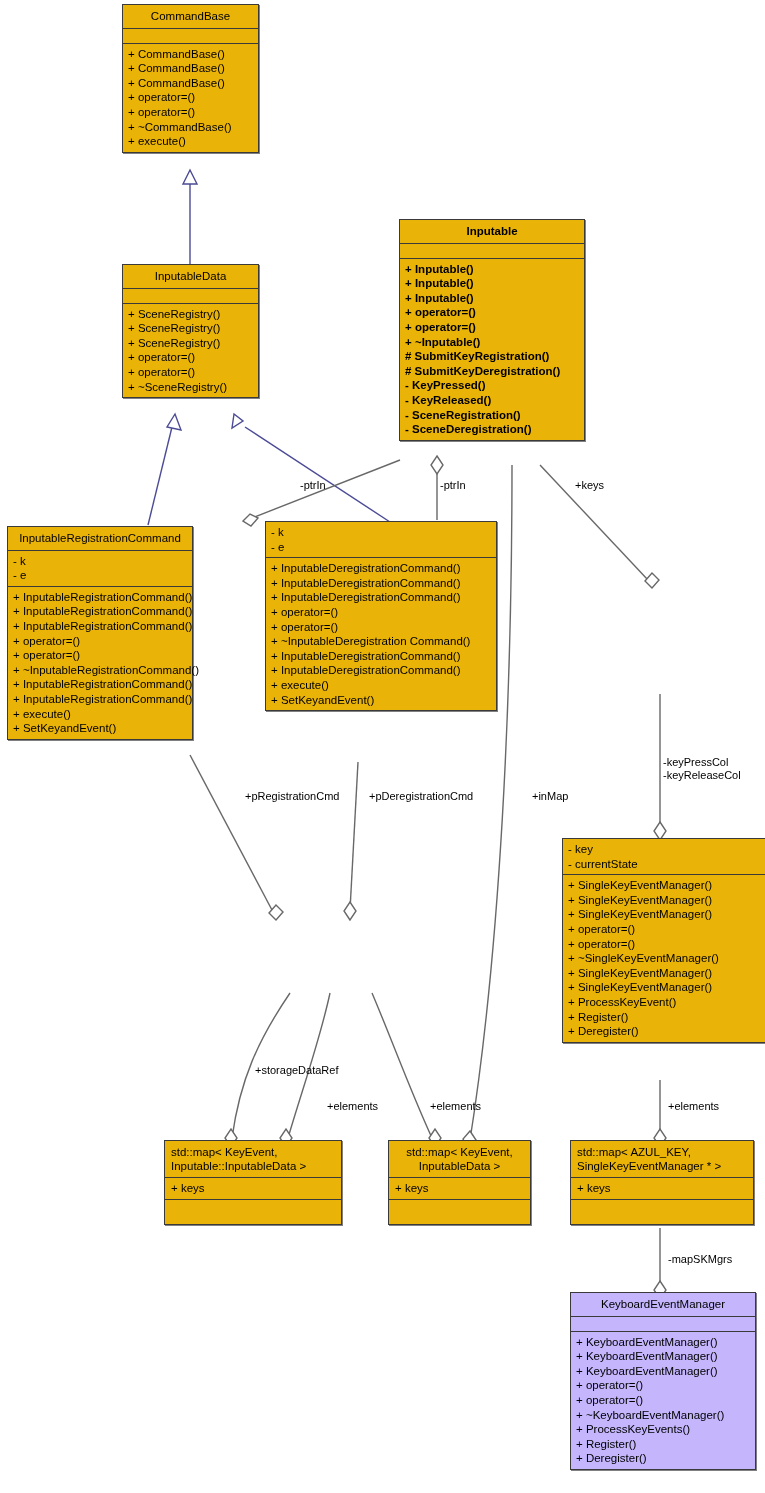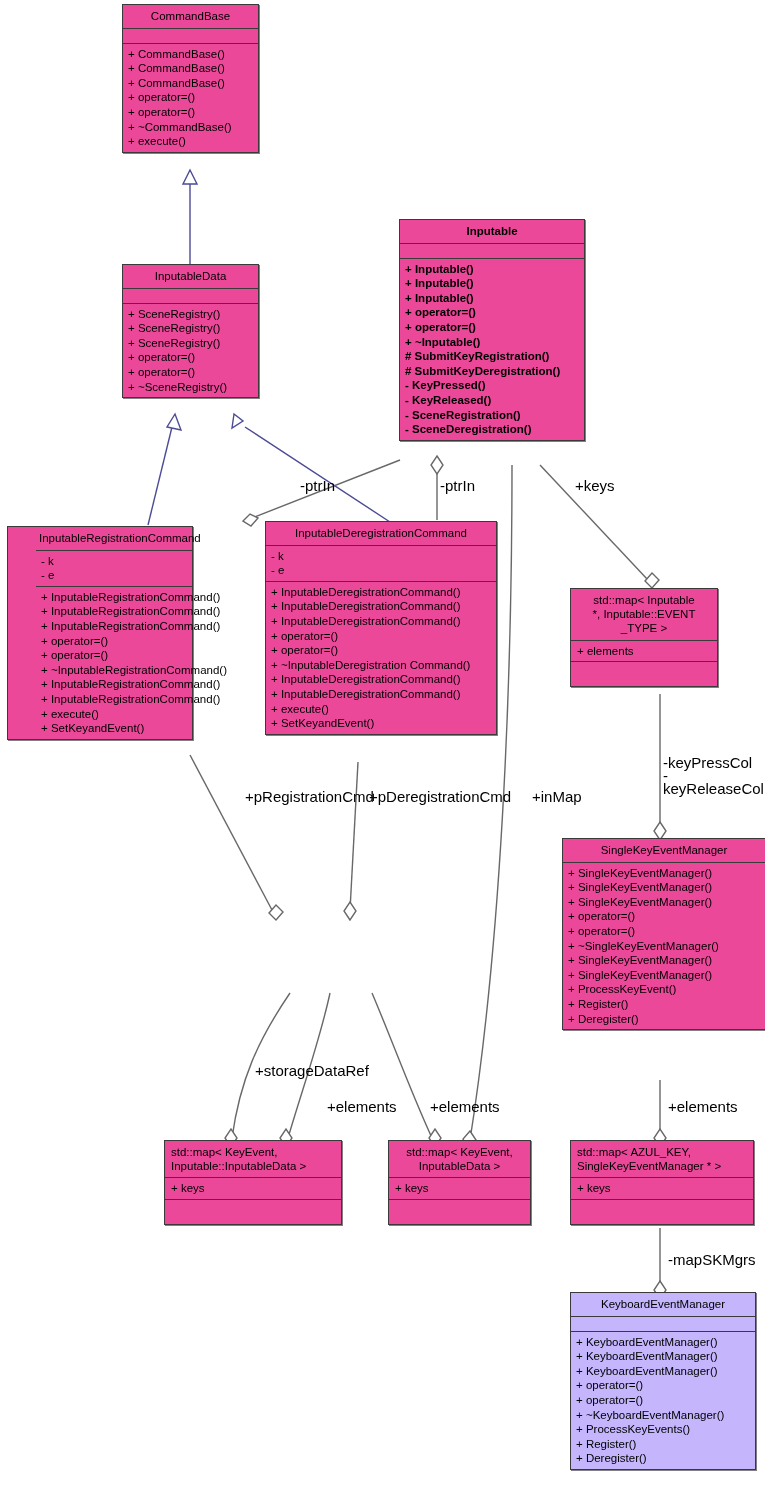--- a/index.html
+++ b/index.html
@@ -24,21 +24,21 @@
     left: 0;
     top: 0;
     width: 765px;
     height: 1493px;
     pointer-events: none;
   }
   .node {
     position: absolute;
     box-sizing: border-box;
     border: 1px solid #3a3a3a;
-    background: #ec4899;
+    background: #eab308;
     font-size: 11.5px;
     line-height: 14.6px;
     color: #000000;
     box-shadow: 1px 1px 0 #808080;
   }
   .node.highlight {
     background: #c4b5fd;
   }
   .node .title {
     text-align: center;
@@ -65,21 +65,21 @@
     text-align: center;
     white-space: pre-line;
     line-height: 14.2px;
   }
   .node.tmpl .attrs,
   .node.tmpl .ops {
     padding: 3px 4px 3px 6px;
   }
   .edge-label {
     position: absolute;
-    font-size: 15px;
+    font-size: 11px;
     line-height: 13px;
     color: #000000;
     white-space: pre-line;
     background: transparent;
   }
 </style>
 </head>
 <body>
 
 <div id="diagram">
@@ -177,72 +177,65 @@
       <div class="row">+ ~Inputable()</div>
       <div class="row"># SubmitKeyRegistration()</div>
       <div class="row"># SubmitKeyDeregistration()</div>
       <div class="row">- KeyPressed()</div>
       <div class="row">- KeyReleased()</div>
       <div class="row">- SceneRegistration()</div>
       <div class="row">- SceneDeregistration()</div>
     </div>
   </div>
 
-  <div class="node" style="left:7px; top:526px; width:186px;padding-left:28px;">
+  <div class="node" style="left:7px; top:526px; width:186px;">
     <div class="title">InputableRegistrationCommand</div>
     <div class="attrs">
       <div class="row">- k</div>
       <div class="row">- e</div>
     </div>
     <div class="ops">
       <div class="row">+ InputableRegistrationCommand()</div>
       <div class="row">+ InputableRegistrationCommand()</div>
       <div class="row">+ InputableRegistrationCommand()</div>
       <div class="row">+ operator=()</div>
       <div class="row">+ operator=()</div>
       <div class="row">+ ~InputableRegistrationCommand()</div>
       <div class="row">+ InputableRegistrationCommand()</div>
       <div class="row">+ InputableRegistrationCommand()</div>
       <div class="row">+ execute()</div>
       <div class="row">+ SetKeyandEvent()</div>
     </div>
   </div>
 
   <div class="node" style="left:265px; top:521px; width:232px;">
-    <div class="title">InputableDeregistrationCommand</div>
     <div class="attrs">
       <div class="row">- k</div>
       <div class="row">- e</div>
     </div>
     <div class="ops">
       <div class="row">+ InputableDeregistrationCommand()</div>
       <div class="row">+ InputableDeregistrationCommand()</div>
       <div class="row">+ InputableDeregistrationCommand()</div>
       <div class="row">+ operator=()</div>
       <div class="row">+ operator=()</div>
       <div class="row wrap">+ ~InputableDeregistration Command()</div>
       <div class="row">+ InputableDeregistrationCommand()</div>
       <div class="row">+ InputableDeregistrationCommand()</div>
       <div class="row">+ execute()</div>
       <div class="row">+ SetKeyandEvent()</div>
     </div>
   </div>
 
-  <div class="node tmpl" style="left:570px; top:588px; width:148px;">
-    <div class="title">std::map&lt; Inputable
-*, Inputable::EVENT
-_TYPE &gt;</div>
-    <div class="attrs">
-      <div class="row">+ elements</div>
-    </div>
-    <div class="ops" style="min-height:18px;"></div>
-  </div>
 
   <div class="node" style="left:562px; top:838px; width:204px;">
-    <div class="title">SingleKeyEventManager</div>
+    <div class="attrs">
+      <div class="row">- key</div>
+      <div class="row">- currentState</div>
+    </div>
     <div class="ops">
       <div class="row">+ SingleKeyEventManager()</div>
       <div class="row">+ SingleKeyEventManager()</div>
       <div class="row">+ SingleKeyEventManager()</div>
       <div class="row">+ operator=()</div>
       <div class="row">+ operator=()</div>
       <div class="row">+ ~SingleKeyEventManager()</div>
       <div class="row">+ SingleKeyEventManager()</div>
       <div class="row">+ SingleKeyEventManager()</div>
       <div class="row">+ ProcessKeyEvent()</div>

